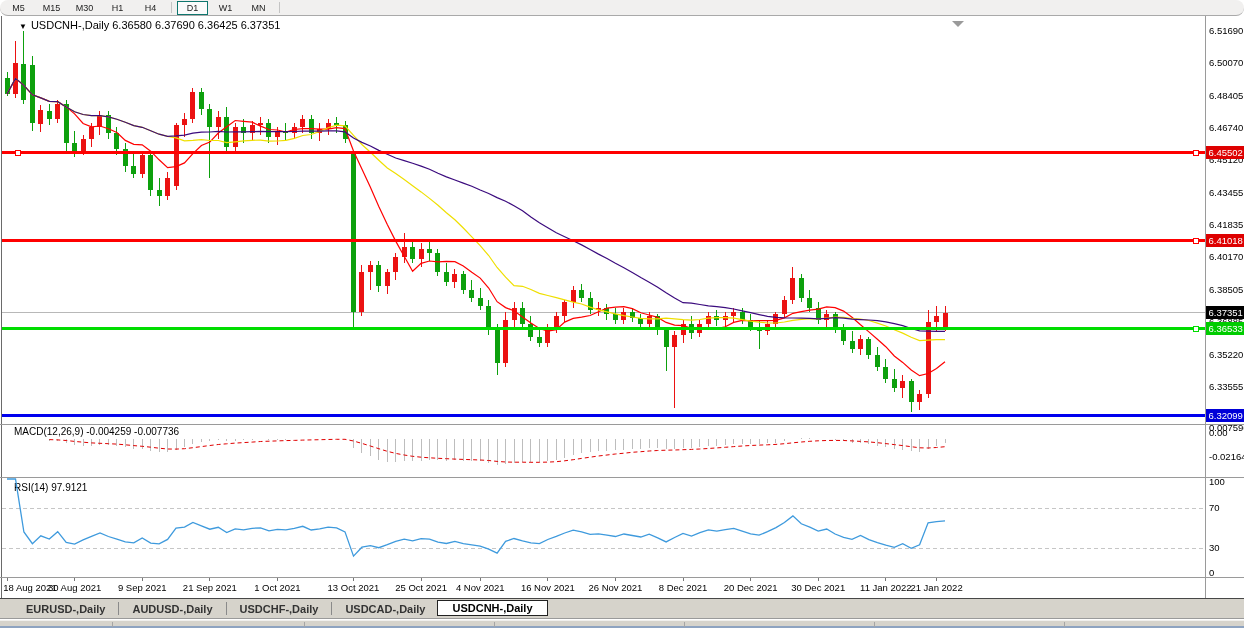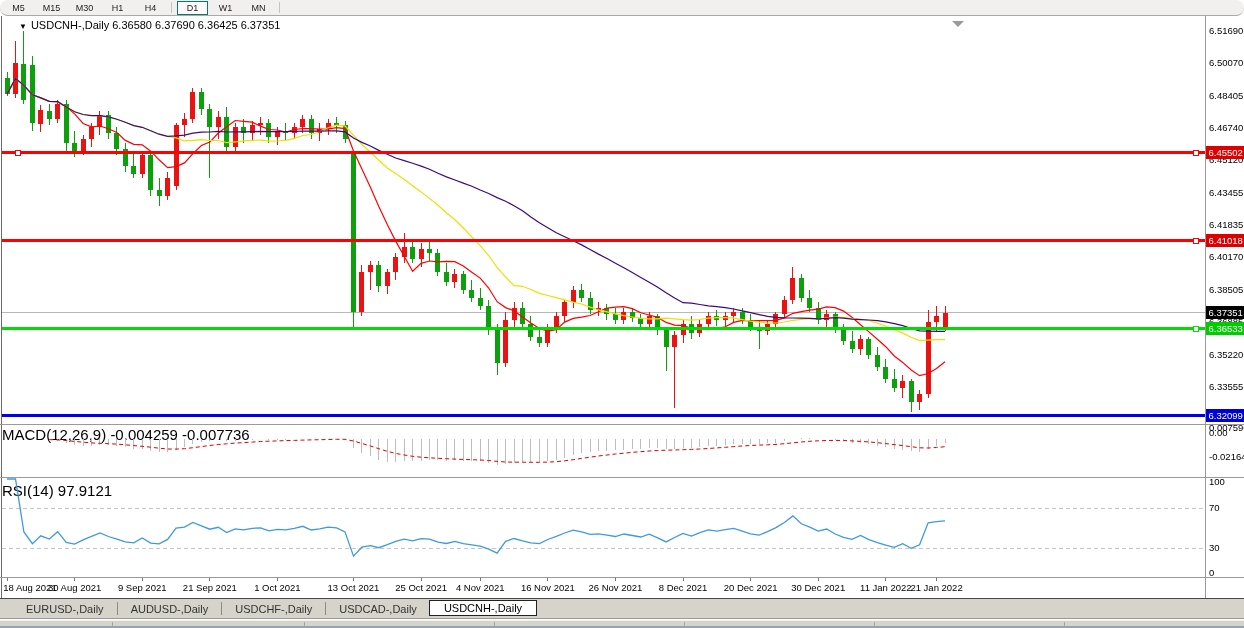--- a/index.html
+++ b/index.html
@@ -6,27 +6,27 @@
   body{width:1244px;height:628px;position:relative;overflow:hidden;background:#fff;
        font-family:"Liberation Sans",sans-serif;}
   .toolbar{position:absolute;top:0;left:0;right:0;height:16px;background:#f1f0ef;
        border-bottom:1px solid #a9a9a9;display:flex;align-items:center;z-index:5;
        font-size:9px;color:#222;box-sizing:border-box;padding-left:2px;border-radius:8px;}
   .tf{min-width:25px;text-align:center;padding:0 2px;margin:0 1px;border:1px solid transparent;line-height:12px;}
   .tf.on{background:#fbfbfb;border:1px solid #0f766e;}
   .tsep{width:1px;height:11px;background:#c4c4c4;margin:0 4px;}
   #symbol-label{position:absolute;left:7px;top:19px;z-index:2;font-size:11px;color:#000;white-space:pre;margin-left:12px;}
   #symbol-label .caret{font-size:8px;margin-right:4px;}
-  .ind-label{position:absolute;left:2px;z-index:2;font-size:15px;color:#000;white-space:pre;}
+  .ind-label{position:absolute;left:14px;z-index:2;font-size:10px;color:#000;white-space:pre;}
   #macd-label{top:426px;}
   #rsi-label{top:482px;}
   #chart-svg{position:absolute;left:0;top:0;z-index:3;}
   .tabbar{position:absolute;left:0;top:598px;right:0;height:21px;background:#d6d3cb;
        border-top:1px solid #474747;border-bottom:1px solid #9a9a9a;display:flex;align-items:center;
-       z-index:5;font-size:11px;color:#333;padding-left:14px;box-sizing:border-box;}
+       z-index:5;font-size:11px;color:#333;padding-left:14px;box-sizing:border-box;font-weight:bold;}
   .tab{padding:1px 12px;white-space:pre;}
   .tab.on{background:#ffffff;border:1px solid #222;color:#000;padding:1px 14px;margin-top:-2px;}
   .vsep{width:1px;height:13px;background:#8a8a8a;margin:0 1px;}
   .statusbar{position:absolute;left:0;top:620px;right:0;height:8px;background:#d6d3cb;
        border-top:1px solid #f0efec;border-bottom:2px solid #8ea3c0;box-sizing:border-box;z-index:5;}
   .notch{position:absolute;top:1px;width:1px;height:5px;background:#a5a5a5;}
 </style>
 </head>
 <body>
 

